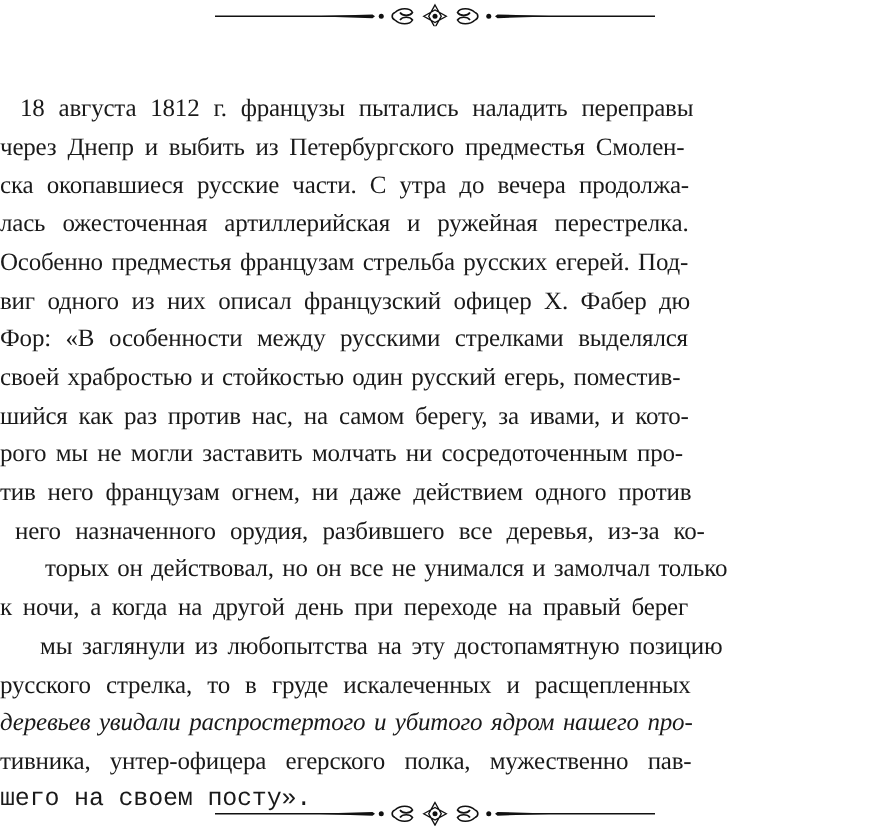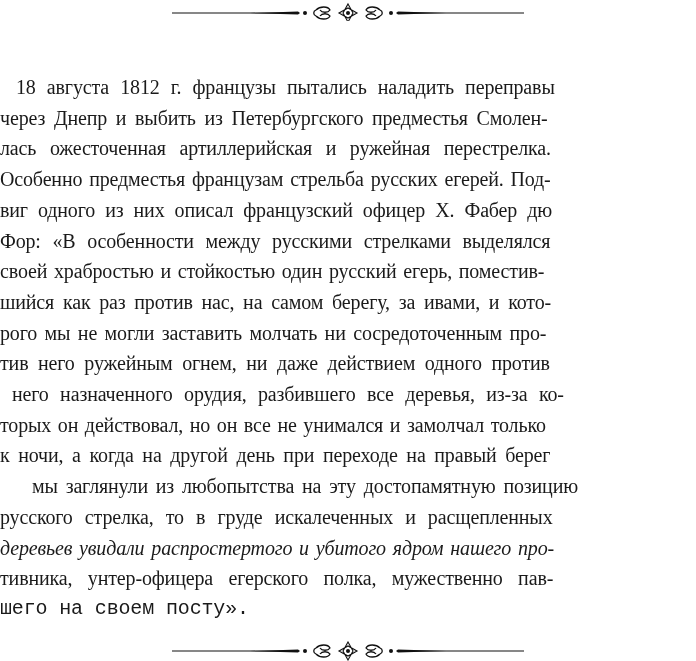--- a/index.html
+++ b/index.html
@@ -32,30 +32,31 @@
   </g>
   <path d="M380,9 c-4,-4 -12,-4 -14,0 c2,3 8,3 10,0 M380,15 c-4,4 -12,4 -14,0 c2,-3 8,-3 10,0 M380,9 c3,1 3,5 0,6" fill="none" stroke="#111" stroke-width="1.3"></path>
   <circle cx="391" cy="12" r="2" fill="#111"></circle>
   <polygon points="446,12 398,10.5 396,12 398,13.5" fill="#111"></polygon>
   <line x1="404" y1="12" x2="524" y2="12" stroke="#111" stroke-width="1.2"></line>
 </svg>
 
 <div class="text">
   <span class="line first" style="display: block; text-align-last: left; word-spacing: 6.28571px;">18 августа 1812 г. французы пытались наладить переправы</span>
   <span class="line" style="display: block; text-align-last: left; word-spacing: 3.85714px;">через Днепр и выбить из Петербургского предместья Смолен-</span>
+  <span class="line" style="display: block; text-align-last: left; word-spacing: 5.75px;">ска окопавшиеся русские части. С утра до вечера продолжа-</span>
   <span class="line" style="display: block; text-align-last: left; word-spacing: 8.8px; font-family: Liberation Serif, serif;">лась ожесточенная артиллерийская и ружейная перестрелка.</span>
   <span class="line" style="display: block; text-align-last: left; word-spacing: 2px;">Особенно предместья французам стрельба русских егерей. Под-</span>
   <span class="line" style="display: block; text-align-last: left; word-spacing: 5.22222px;">виг одного из них описал французский офицер Х. Фабер дю</span>
   <span class="line" style="display: block; text-align-last: left; word-spacing: 6.83333px;">Фор: «В особенности между русскими стрелками выделялся</span>
   <span class="line" style="display: block; text-align-last: left; word-spacing: 1.85714px;">своей храбростью и стойкостью один русский егерь, поместив-</span>
   <span class="line" style="display: block; text-align-last: left; word-spacing: 3.90909px;">шийся как раз против нас, на самом берегу, за ивами, и кото-</span>
   <span class="line" style="display: block; text-align-last: left; word-spacing: 2.625px;">рого мы не могли заставить молчать ни сосредоточенным про-</span>
-  <span class="line" style="display: block; text-align-last: left; word-spacing: 4.75px;">тив него ружейным огнем, ни даже действием одного против</span>
+  <span class="line" style="display: block; text-align-last: left; word-spacing: 4.75px;">тив него французам огнем, ни даже действием одного против</span>
   <span class="line" style="display: block; text-align-last: left; word-spacing: 6.57143px; padding-left: 12px;">него назначенного орудия, разбившего все деревья, из-за ко-</span>
-  <span class="line" style="display: block; text-align-last: left; word-spacing: 1.8px;">торых он действовал, но он все не унимался и замолчал только</span>
+  <span class="line" style="display: block; text-align-last: left; word-spacing: 1.8px; margin-left: 36px;">торых он действовал, но он все не унимался и замолчал только</span>
   <span class="line" style="display: block; text-align-last: left; word-spacing: 3.81818px;">к ночи, а когда на другой день при переходе на правый берег</span>
   <span class="line" style="display: block; text-align-last: left; word-spacing: 3px; margin-left: 32px;">мы заглянули из любопытства на эту достопамятную позицию</span>
   <span class="line" style="display: block; text-align-last: left; word-spacing: 7.28571px;">русского стрелка, то в груде искалеченных и расщепленных</span>
   <span class="line" style="display: block; text-align-last: left; word-spacing: 2px; font-style: italic;">деревьев увидали распростертого и убитого ядром нашего про-</span>
   <span class="line" style="display: block; text-align-last: left; word-spacing: 10.6px;">тивника, унтер-офицера егерского полка, мужественно пав-</span>
   <span class="line last">шего на своем посту».</span>
 </div>
 
 <svg class="ornament bottom" viewBox="0 0 696 20" xmlns="http://www.w3.org/2000/svg">
   <line x1="172" y1="10" x2="292" y2="10" stroke="#111" stroke-width="1.2"></line>

